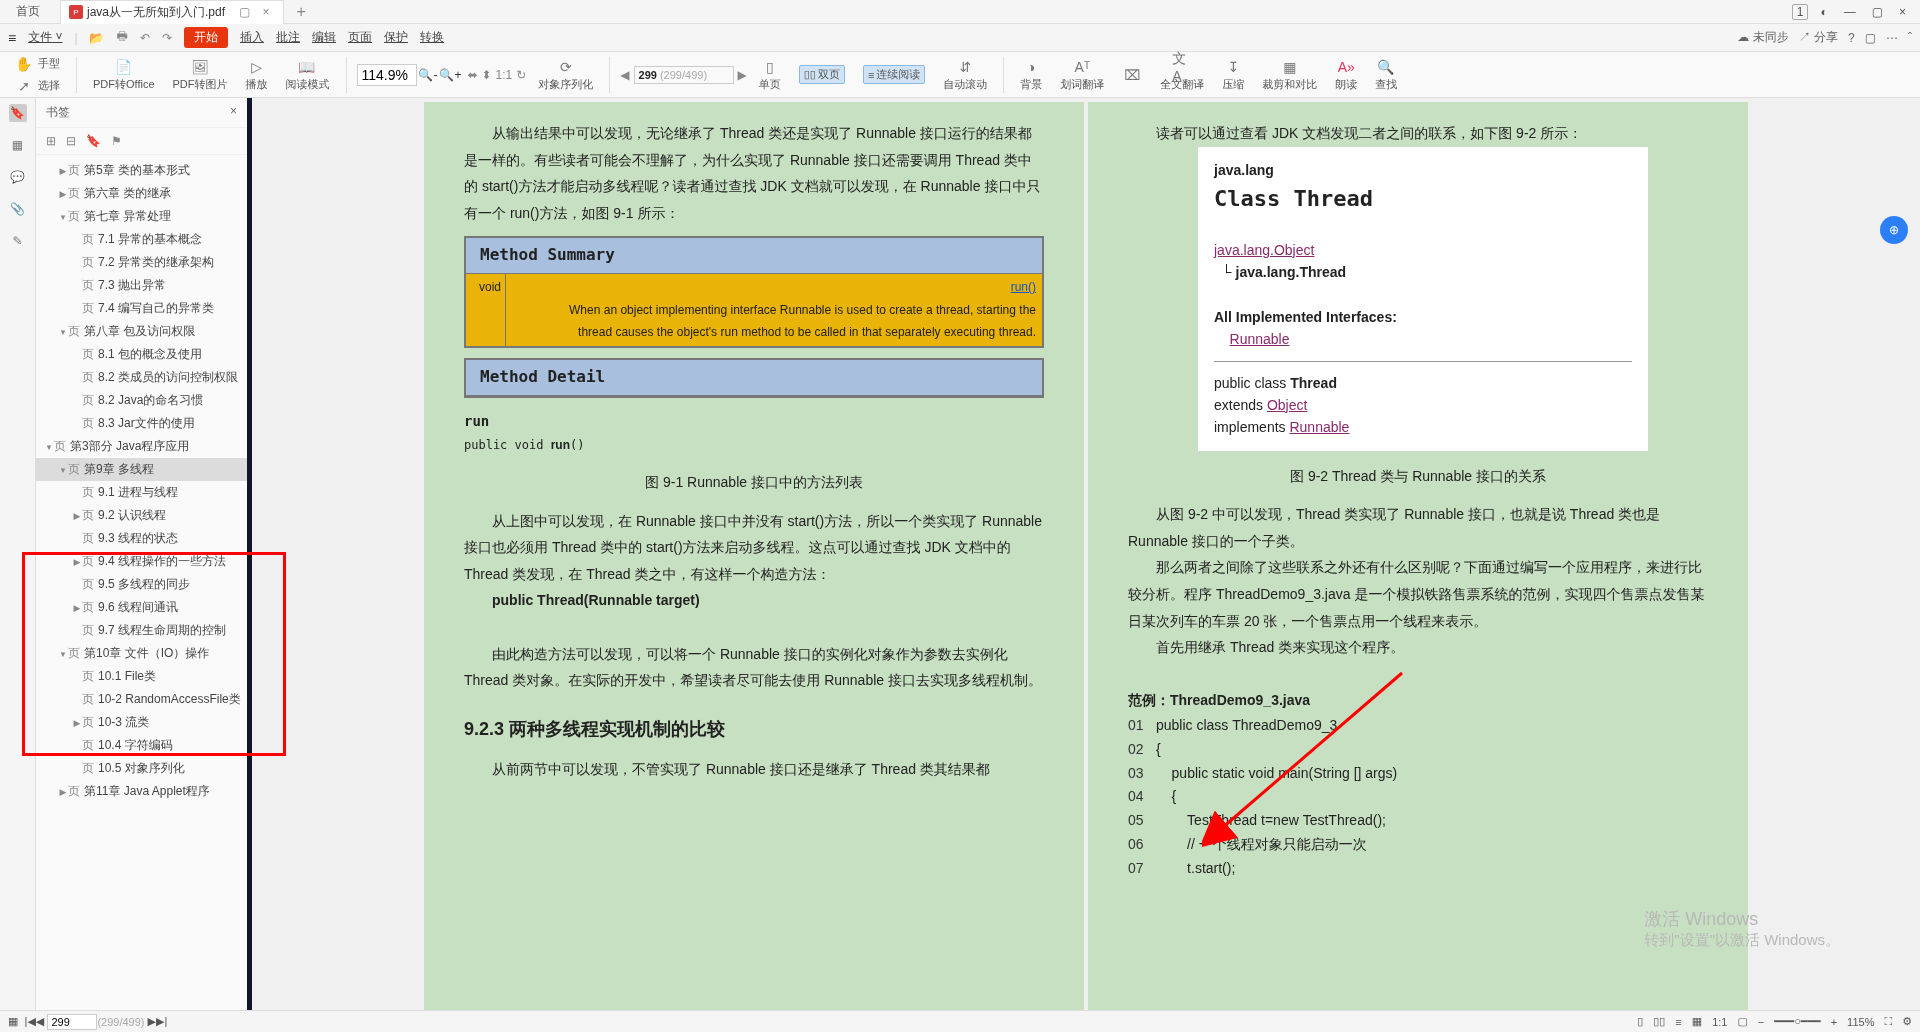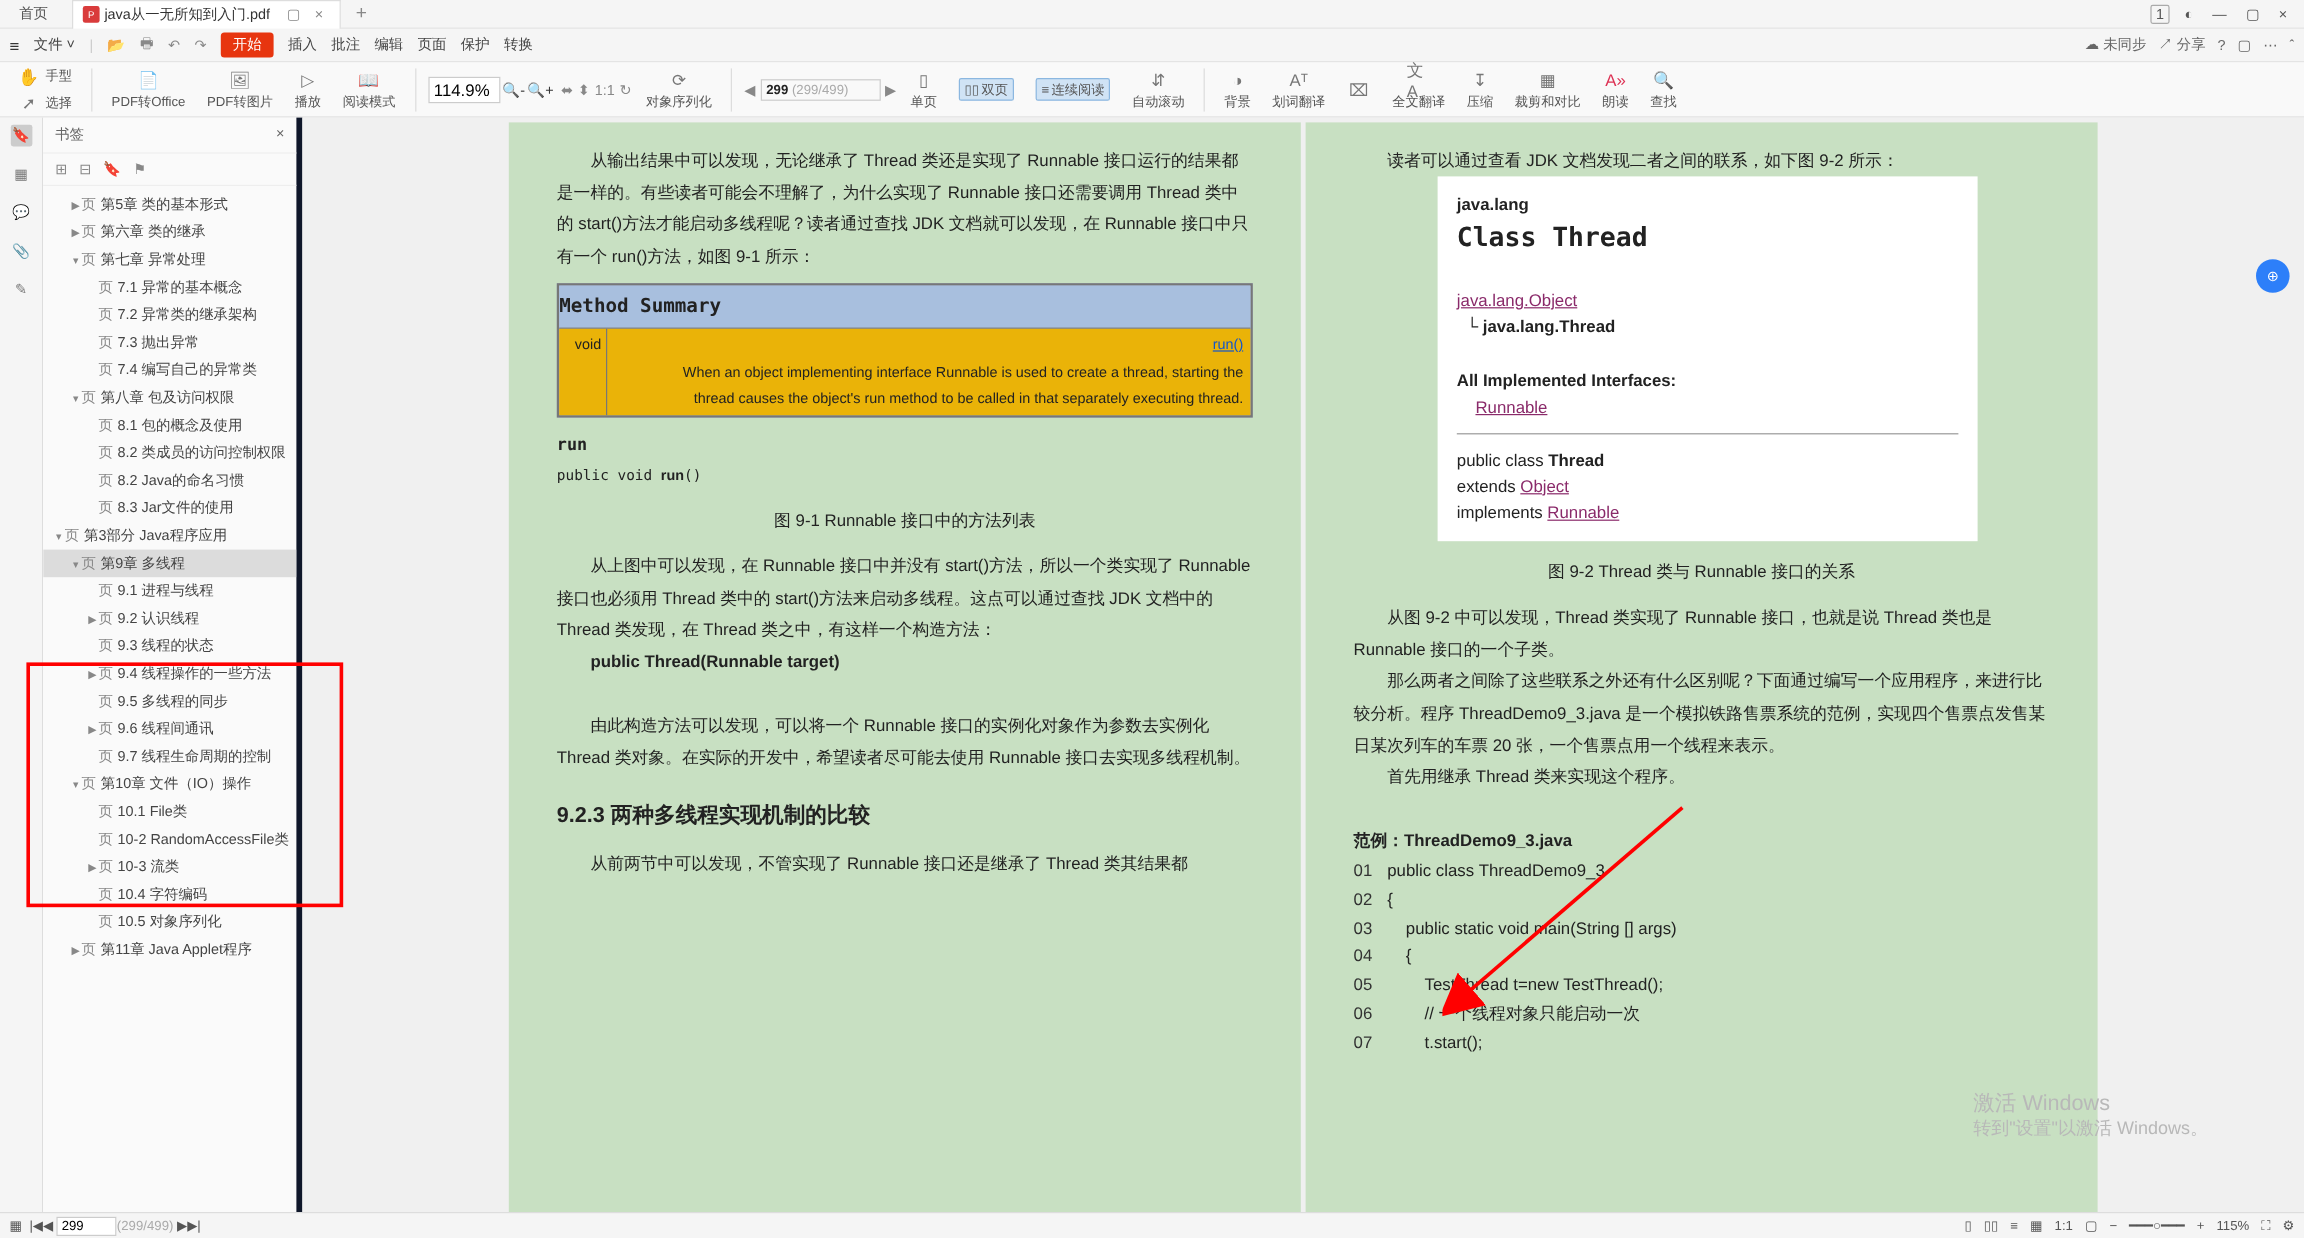--- a/index.html
+++ b/index.html
@@ -6,21 +6,21 @@
 body { background: #fff; overflow: hidden; width: 1920px; height: 1032px; font-size: 12px; color: #333; }
 .titlebar { height: 24px; background: #f5f5f5; display: flex; align-items: center; border-bottom: 1px solid #e0e0e0; }
 .tab-home { padding: 4px 16px; color: #555; }
 .tab-file { display: flex; align-items: center; padding: 2px 8px; background: #fff; border: 1px solid #ddd; border-bottom: none; margin-left: 4px; height: 24px; }
 .tab-file .pdf-ico { width:14px; height:14px; background:#d93b3b; color:#fff; font-size:8px; display:flex; align-items:center; justify-content:center; margin-right:4px; border-radius:2px;}
 .tab-close, .tab-plus { padding: 0 6px; color: #888; cursor: pointer; }
 .tab-plus { margin-left: 6px; font-size: 16px; }
 .win-ctrl { margin-left: auto; display: flex; align-items: center; gap: 8px; padding-right: 10px; color:#555; }
 .win-ctrl span { padding: 2px 4px; }
 .menubar { height: 28px; background: #f5f5f5; display: flex; align-items: center; padding: 0 8px; gap: 12px; border-bottom: 1px solid #e0e0e0; }
-.menubar .menu-item { color: #444; cursor: pointer; }
+.menubar .menu-item { color: #444; cursor: pointer; text-decoration: underline; }
 .menubar .menu-start { background: #e7350f; color: #fff; padding: 2px 10px; border-radius: 3px; }
 .menubar .ham { font-size: 14px; }
 .menubar .right { margin-left: auto; display: flex; gap: 10px; color: #666; align-items: center;}
 .toolbar { height: 46px; background: #f9f9f9; display: flex; align-items: center; padding: 2px 8px; gap: 6px; border-bottom: 1px solid #ddd; }
 .tool { display: flex; flex-direction: column; align-items: center; font-size: 11px; color: #555; padding: 0 6px; cursor: pointer; }
 .tool .ico { width: 20px; height: 20px; display:flex; align-items:center; justify-content:center; color:#777; font-size:14px;}
 .tool.small { flex-direction: row; gap: 4px; }
 .divider-v { width: 1px; height: 36px; background: #ddd; margin: 0 4px; }
 .zoom-box { display: flex; align-items: center; gap: 2px; }
 .zoom-input { width: 60px; border: 1px solid #ccc; padding: 2px 4px; font-size: 14px; }
@@ -43,21 +43,21 @@
 .node.selected { background: #dcdcdc; }
 .node .tw { width: 10px; text-align: center; color: #888; font-size: 9px; }
 .node .pg { color: #888; margin-right: 4px; }
 .lvl0 { padding-left: 8px; } .lvl1 { padding-left: 22px; } .lvl2 { padding-left: 36px; }
 .red-box { position: absolute; border: 3px solid red; left: 22px; top: 552px; width: 264px; height: 204px; pointer-events:none; z-index:5;}
 .content { flex: 1; background: #f0f0f0; overflow: hidden; position: relative; display:flex; justify-content:center; padding-top:4px;}
 .pages { display: flex; gap: 4px; }
 .page { width: 660px; background: #c8e0c2; padding: 18px 40px; font-family: SimSun, serif; font-size: 14px; line-height: 1.9; color: #222; position: relative; }
 .page .indent { text-indent: 2em; }
 .method-box { border: 2px solid #777; background: #b4c9e6; margin: 10px 0; }
-.method-box .mh { background: #a8bfde; padding: 2px 0; font-family: monospace; font-weight: bold; font-size: 16px; border-bottom:1px solid #777;}
+.method-box .mh { background: #a8bfde; padding: 2px 14px; font-family: monospace; font-weight: bold; font-size: 16px; border-bottom:1px solid #777;}
 .method-box .mrow { display:flex; background:#eab308; font-family:monospace; font-size:12px;text-align:right;}
 .method-box .mvoid { width:40px; padding:2px 4px; border-right:1px solid #777;}
 .method-box .mdesc { flex:1; padding:2px 6px;}
 .method-box .mdesc a { color:#1155cc; text-decoration:underline;}
 .mono { font-family: monospace; }
 .fig-cap { text-align: center; margin: 12px 0; }
 .sect-h { font-family: SimHei, sans-serif; font-size: 18px; font-weight: bold; margin: 18px 0 10px; }
 .page2 .jd { background: #fff; padding: 12px 16px; font-family: monospace; font-size: 14px; line-height:1.6; margin-bottom:10px; width: 450px; margin-left: 70px;}
 .page2 .jd .pkg { font-weight: bold; }
 .page2 .jd .cls { font-size: 22px; font-weight: bold; font-family:monospace;}
@@ -395,20 +395,23 @@
         <p class="indent">从输出结果中可以发现，无论继承了 Thread 类还是实现了 Runnable 接口运行的结果都是一样的。有些读者可能会不理解了，为什么实现了 Runnable 接口还需要调用 Thread 类中的 start()方法才能启动多线程呢？读者通过查找 JDK 文档就可以发现，在 Runnable 接口中只有一个 run()方法，如图 9-1 所示：</p>
         <div class="method-box">
           <div class="mh">Method Summary</div>
           <div class="mrow">
             <div class="mvoid">void</div>
             <div class="mdesc"><a>run()</a><br>
               <span style="padding-left:40px; display:block;">When an object implementing interface Runnable is used to create a thread, starting the thread causes the object's run method to be called in that separately executing thread.</span>
             </div>
           </div>
         </div>
+        <div class="method-box">
+          <div class="mh">Method Detail</div>
+        </div>
         <p class="mono" style="font-weight:bold;">run</p>
         <p class="mono" style="font-size:12px;">public void <b>run</b>()</p>
         <div class="fig-cap">图 9-1    Runnable 接口中的方法列表</div>
         <p class="indent">从上图中可以发现，在 Runnable 接口中并没有 start()方法，所以一个类实现了 Runnable 接口也必须用 Thread 类中的 start()方法来启动多线程。这点可以通过查找 JDK 文档中的 Thread 类发现，在 Thread 类之中，有这样一个构造方法：</p>
         <p style="padding-left:2em; font-weight:bold;">public Thread(Runnable target)</p>
         <br>
         <p class="indent">由此构造方法可以发现，可以将一个 Runnable 接口的实例化对象作为参数去实例化 Thread 类对象。在实际的开发中，希望读者尽可能去使用 Runnable 接口去实现多线程机制。</p>
         <div class="sect-h">9.2.3  两种多线程实现机制的比较</div>
         <p class="indent">从前两节中可以发现，不管实现了 Runnable 接口还是继承了 Thread 类其结果都</p>
       </div>

